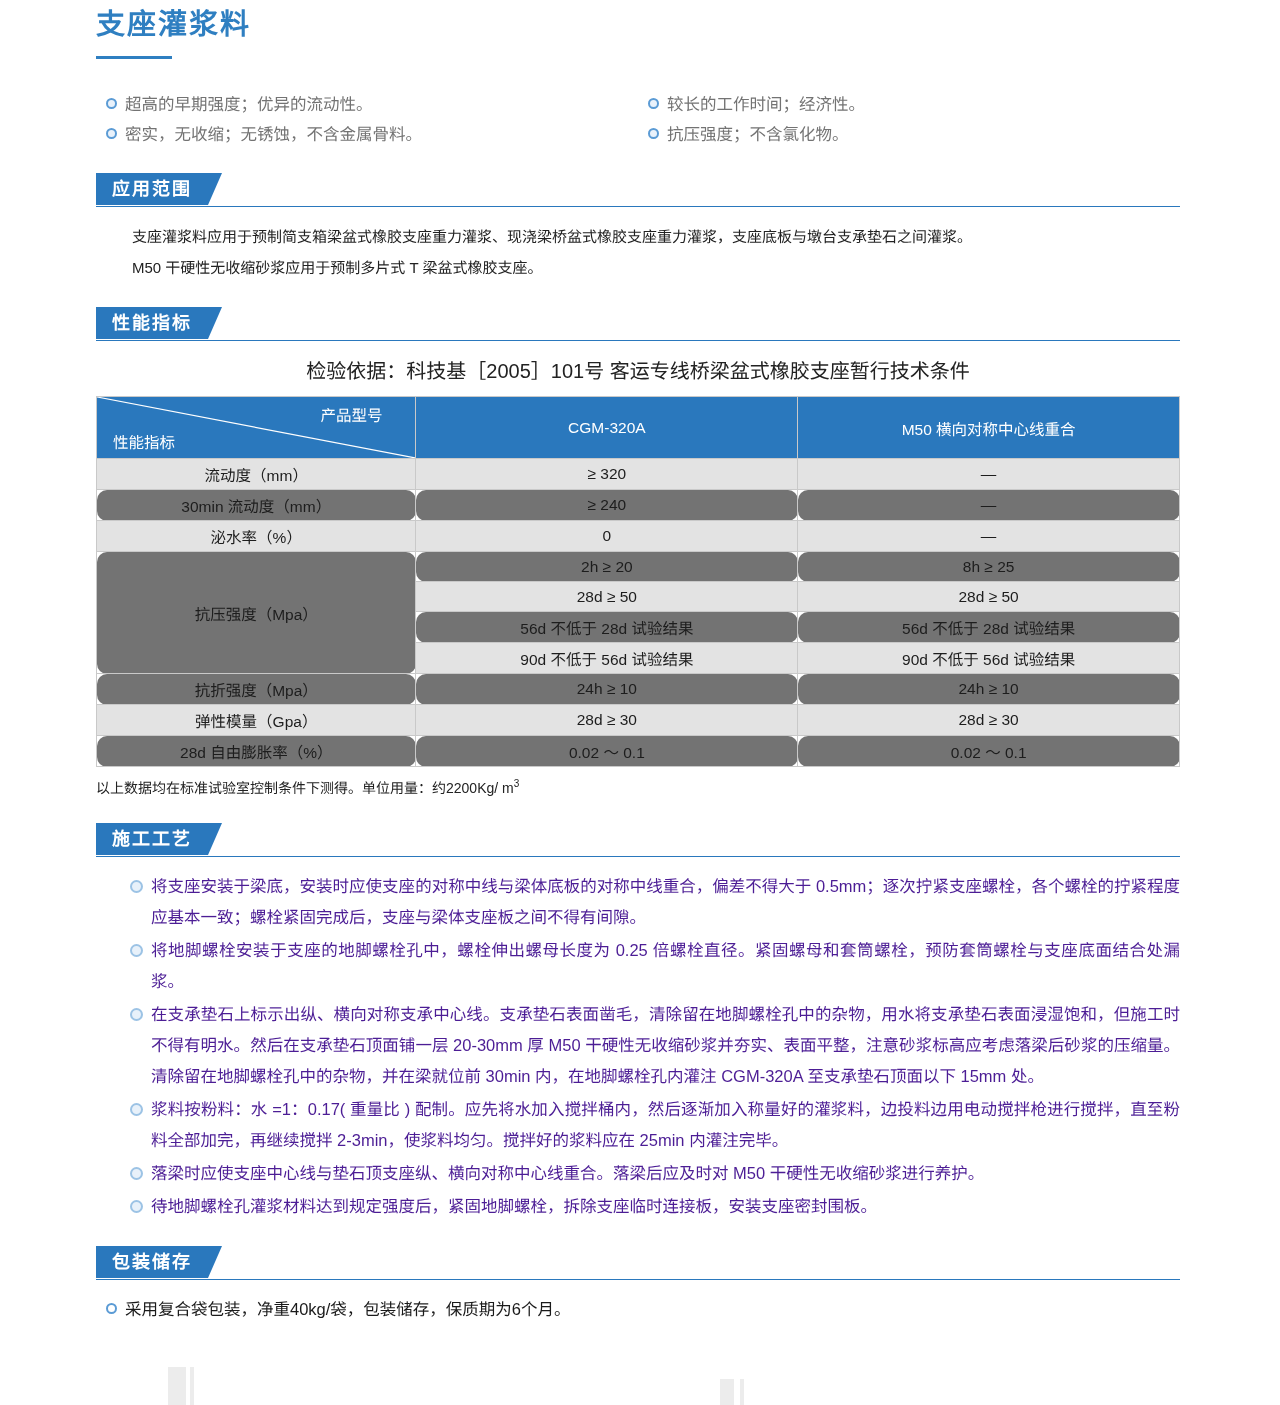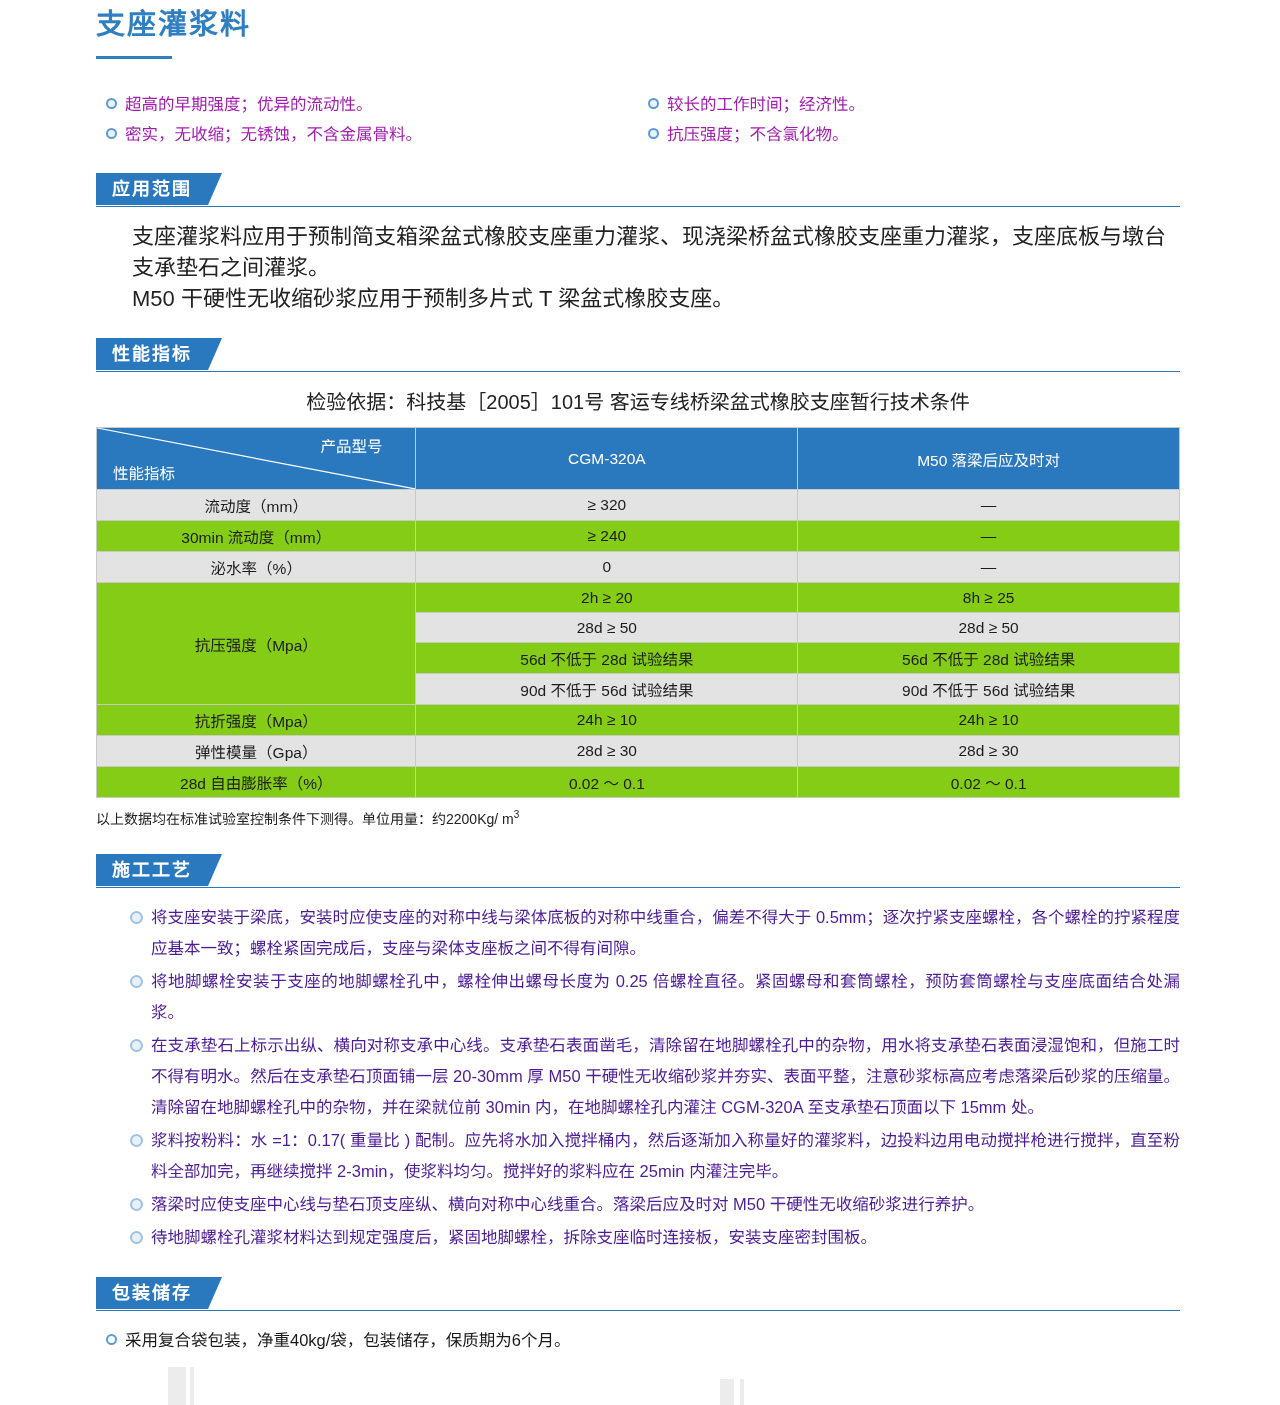--- a/index.html
+++ b/index.html
@@ -63,40 +63,40 @@
     left: 0; right: 0; bottom: 0;
     border-bottom: 1.5px solid #2a78bd;
     z-index: 1;
   }
 
   
   .bullet-row {
     display: flex;
     font-size: 16.5px;
     line-height: 30px;
-    color: #a21caf;
+    color: #737373;
   }
   .bullet-col { flex: 0 0 50%; display: flex; align-items: flex-start; }
   .bullet {
     flex: 0 0 auto;
     display: inline-block;
     width: 11px; height: 11px;
     border: 2px solid #5b9bd5;
     border-radius: 50%;
     margin: 9px 8px 0 10px;
   }
   .bullet.filled {
     border: 2px solid #5b9bd5;
     background: #eaf2fb;
   }
   .feature-list { margin-bottom: 24px; }
 
   
   .para {
-    font-size: 22px;
+    font-size: 15px;
     line-height: 31px;
     color: #222;
     padding-left: 36px;
     margin: 0;
   }
   .block-gap { margin-bottom: 24px; }
 
   
   .table-caption {
     text-align: center;
@@ -140,21 +140,21 @@
     font-size: 15.5px;
     color: #fff;
   }
   .hdr-diag .bl-lbl {
     position: absolute;
     left: 16px; bottom: 6px;
     font-size: 15.5px;
     color: #fff;
   }
   tr.shaded td { background: #e3e3e3; }
-  tr.plain td { background: #84cc16; }
+  tr.plain td { background: #737373; border-radius: 10px; }
   .rowhdr { background: #e3e3e3; }
   .rowhdr-white { background: #ffffff; }
   .table-note {
     font-size: 14px;
     color: #222;
     margin: 10px 0 26px 0;
   }
   .table-note sup { font-size: 10px; }
 
   
@@ -260,21 +260,21 @@
     <thead>
       <tr>
         <th class="hdr hdr-diag">
           <svg class="diag-line" viewBox="0 0 320 62" preserveAspectRatio="none">
             <line x1="0" y1="0" x2="320" y2="62" stroke="#ffffff" stroke-width="1.2"></line>
           </svg>
           <span class="tr-lbl">产品型号</span>
           <span class="bl-lbl">性能指标</span>
         </th>
         <th class="hdr">CGM-320A</th>
-        <th class="hdr">M50 落梁后应及时对</th>
+        <th class="hdr">M50 横向对称中心线重合</th>
       </tr>
     </thead>
     <tbody>
       <tr class="shaded">
         <td class="rowhdr">流动度（mm）</td>
         <td>≥ 320</td>
         <td>—</td>
       </tr>
       <tr class="plain">
         <td class="rowhdr-white">30min 流动度（mm）</td>

